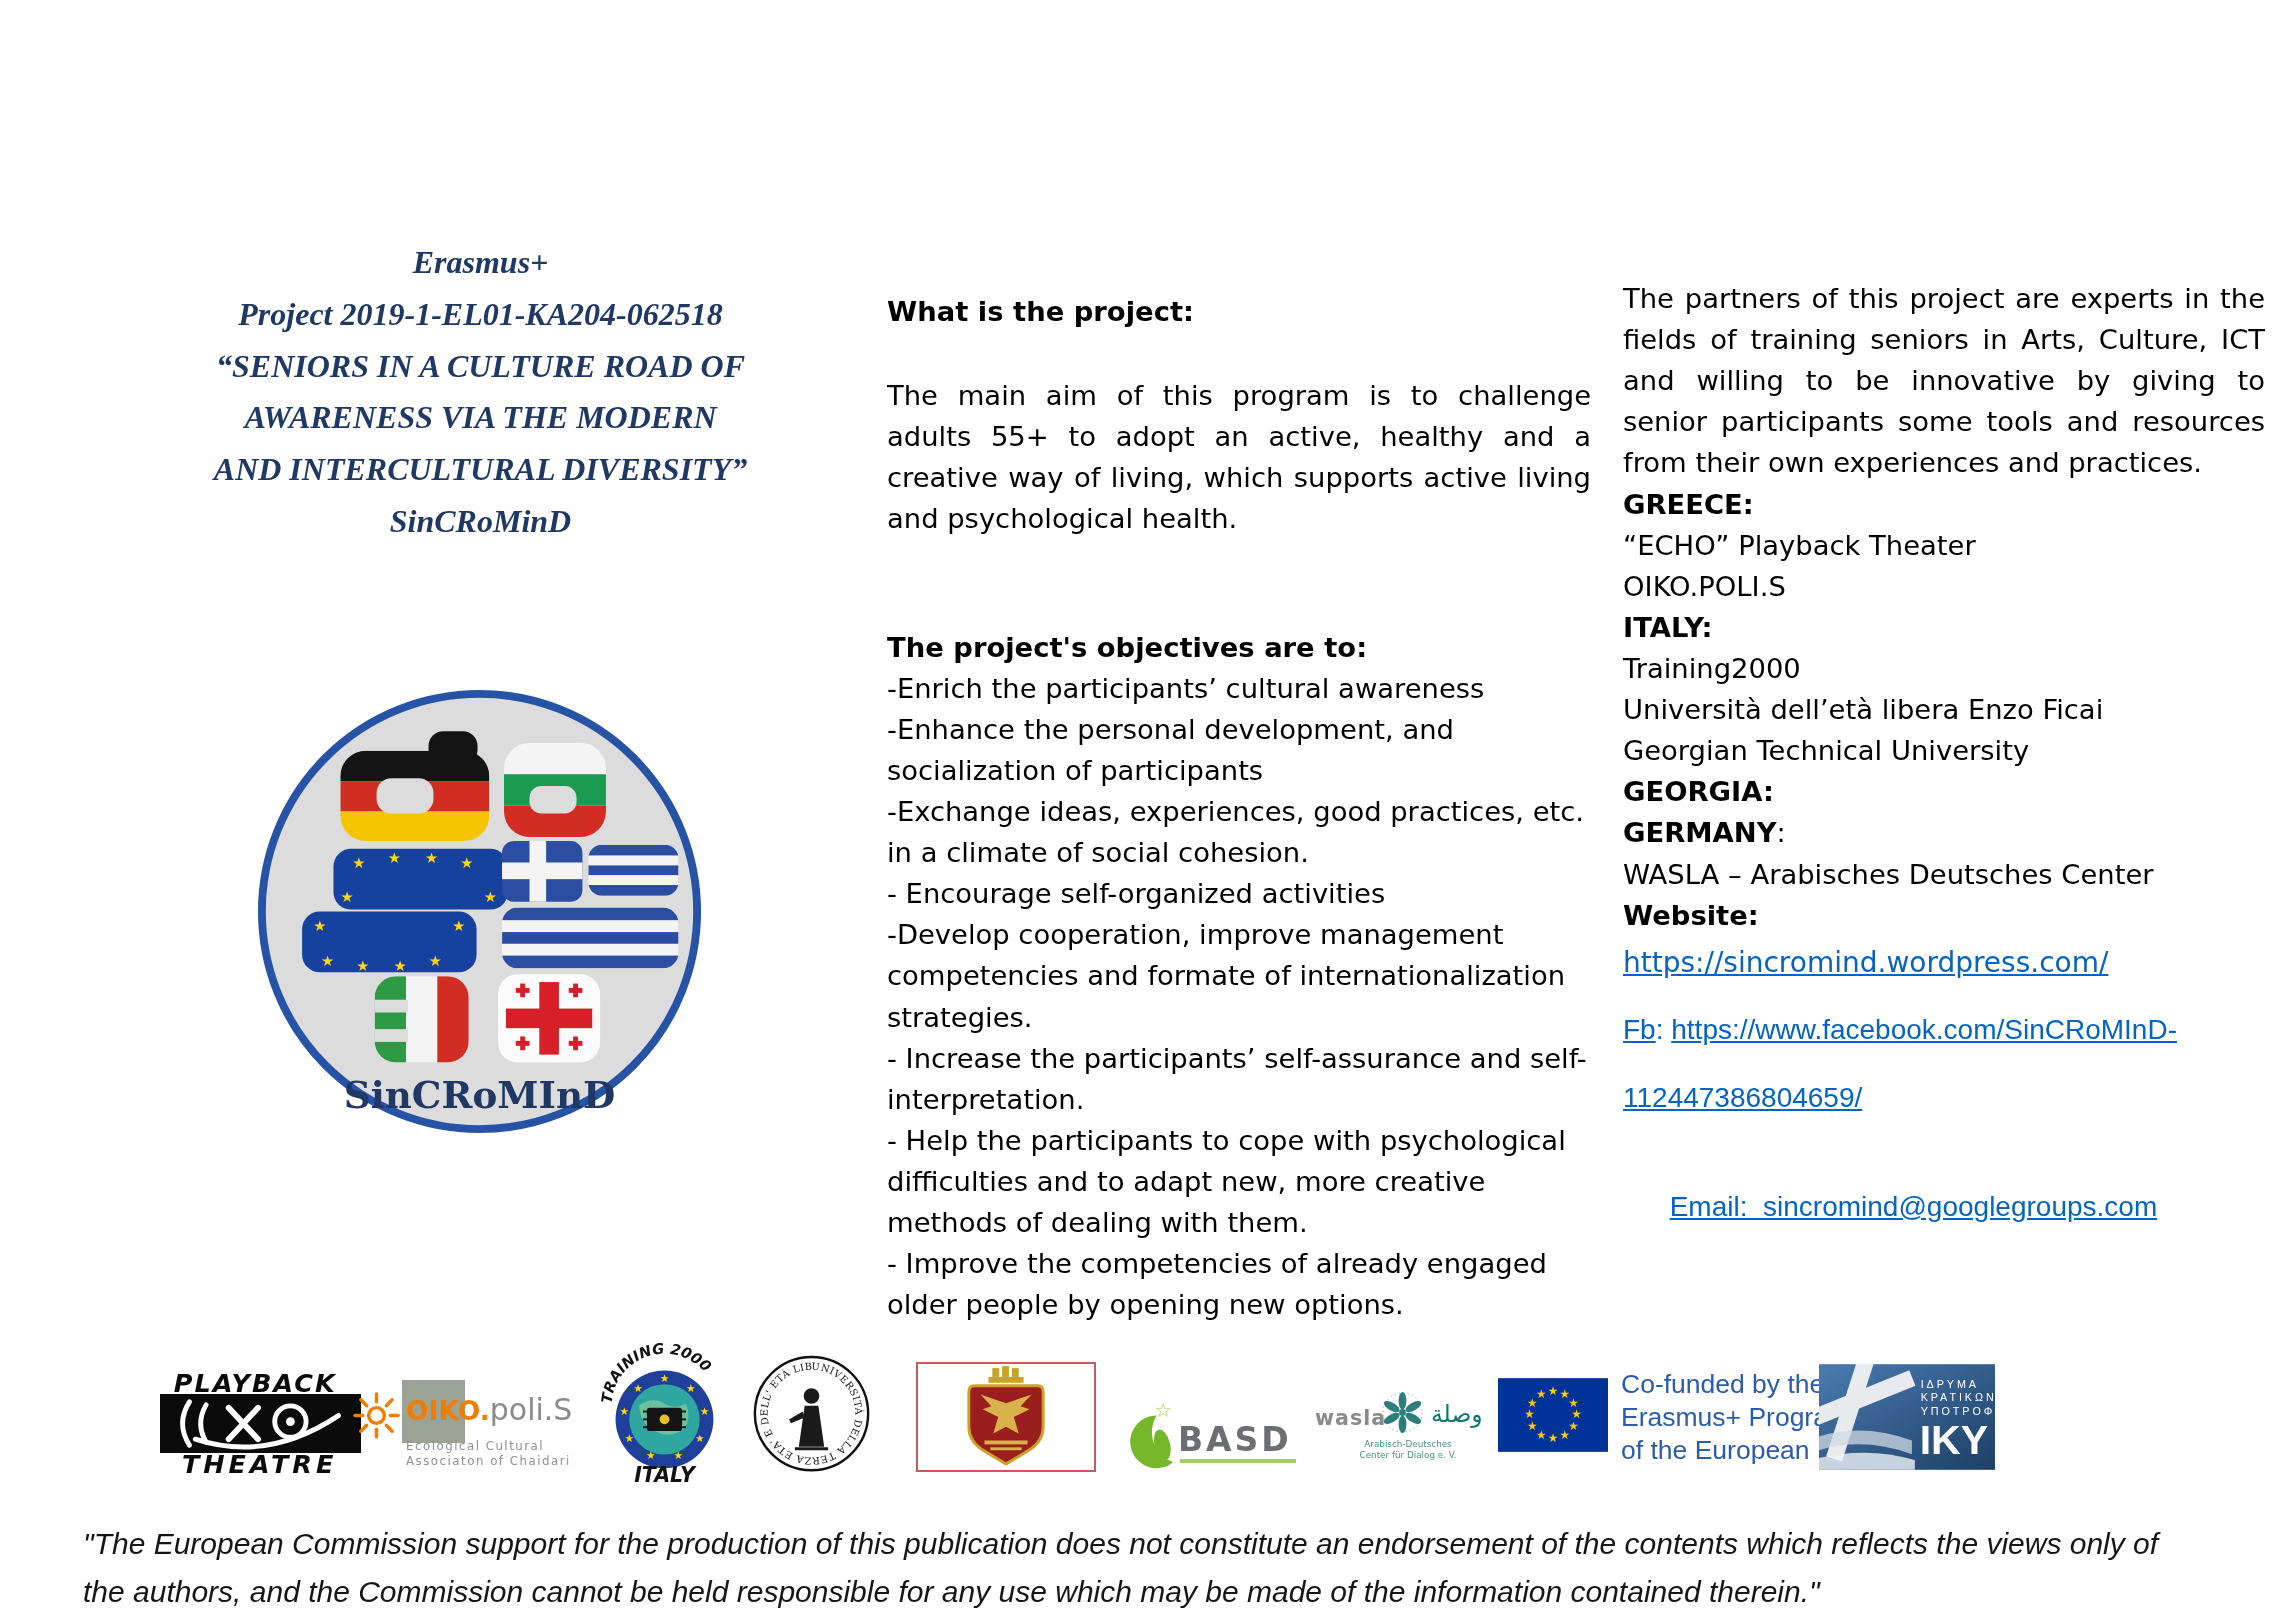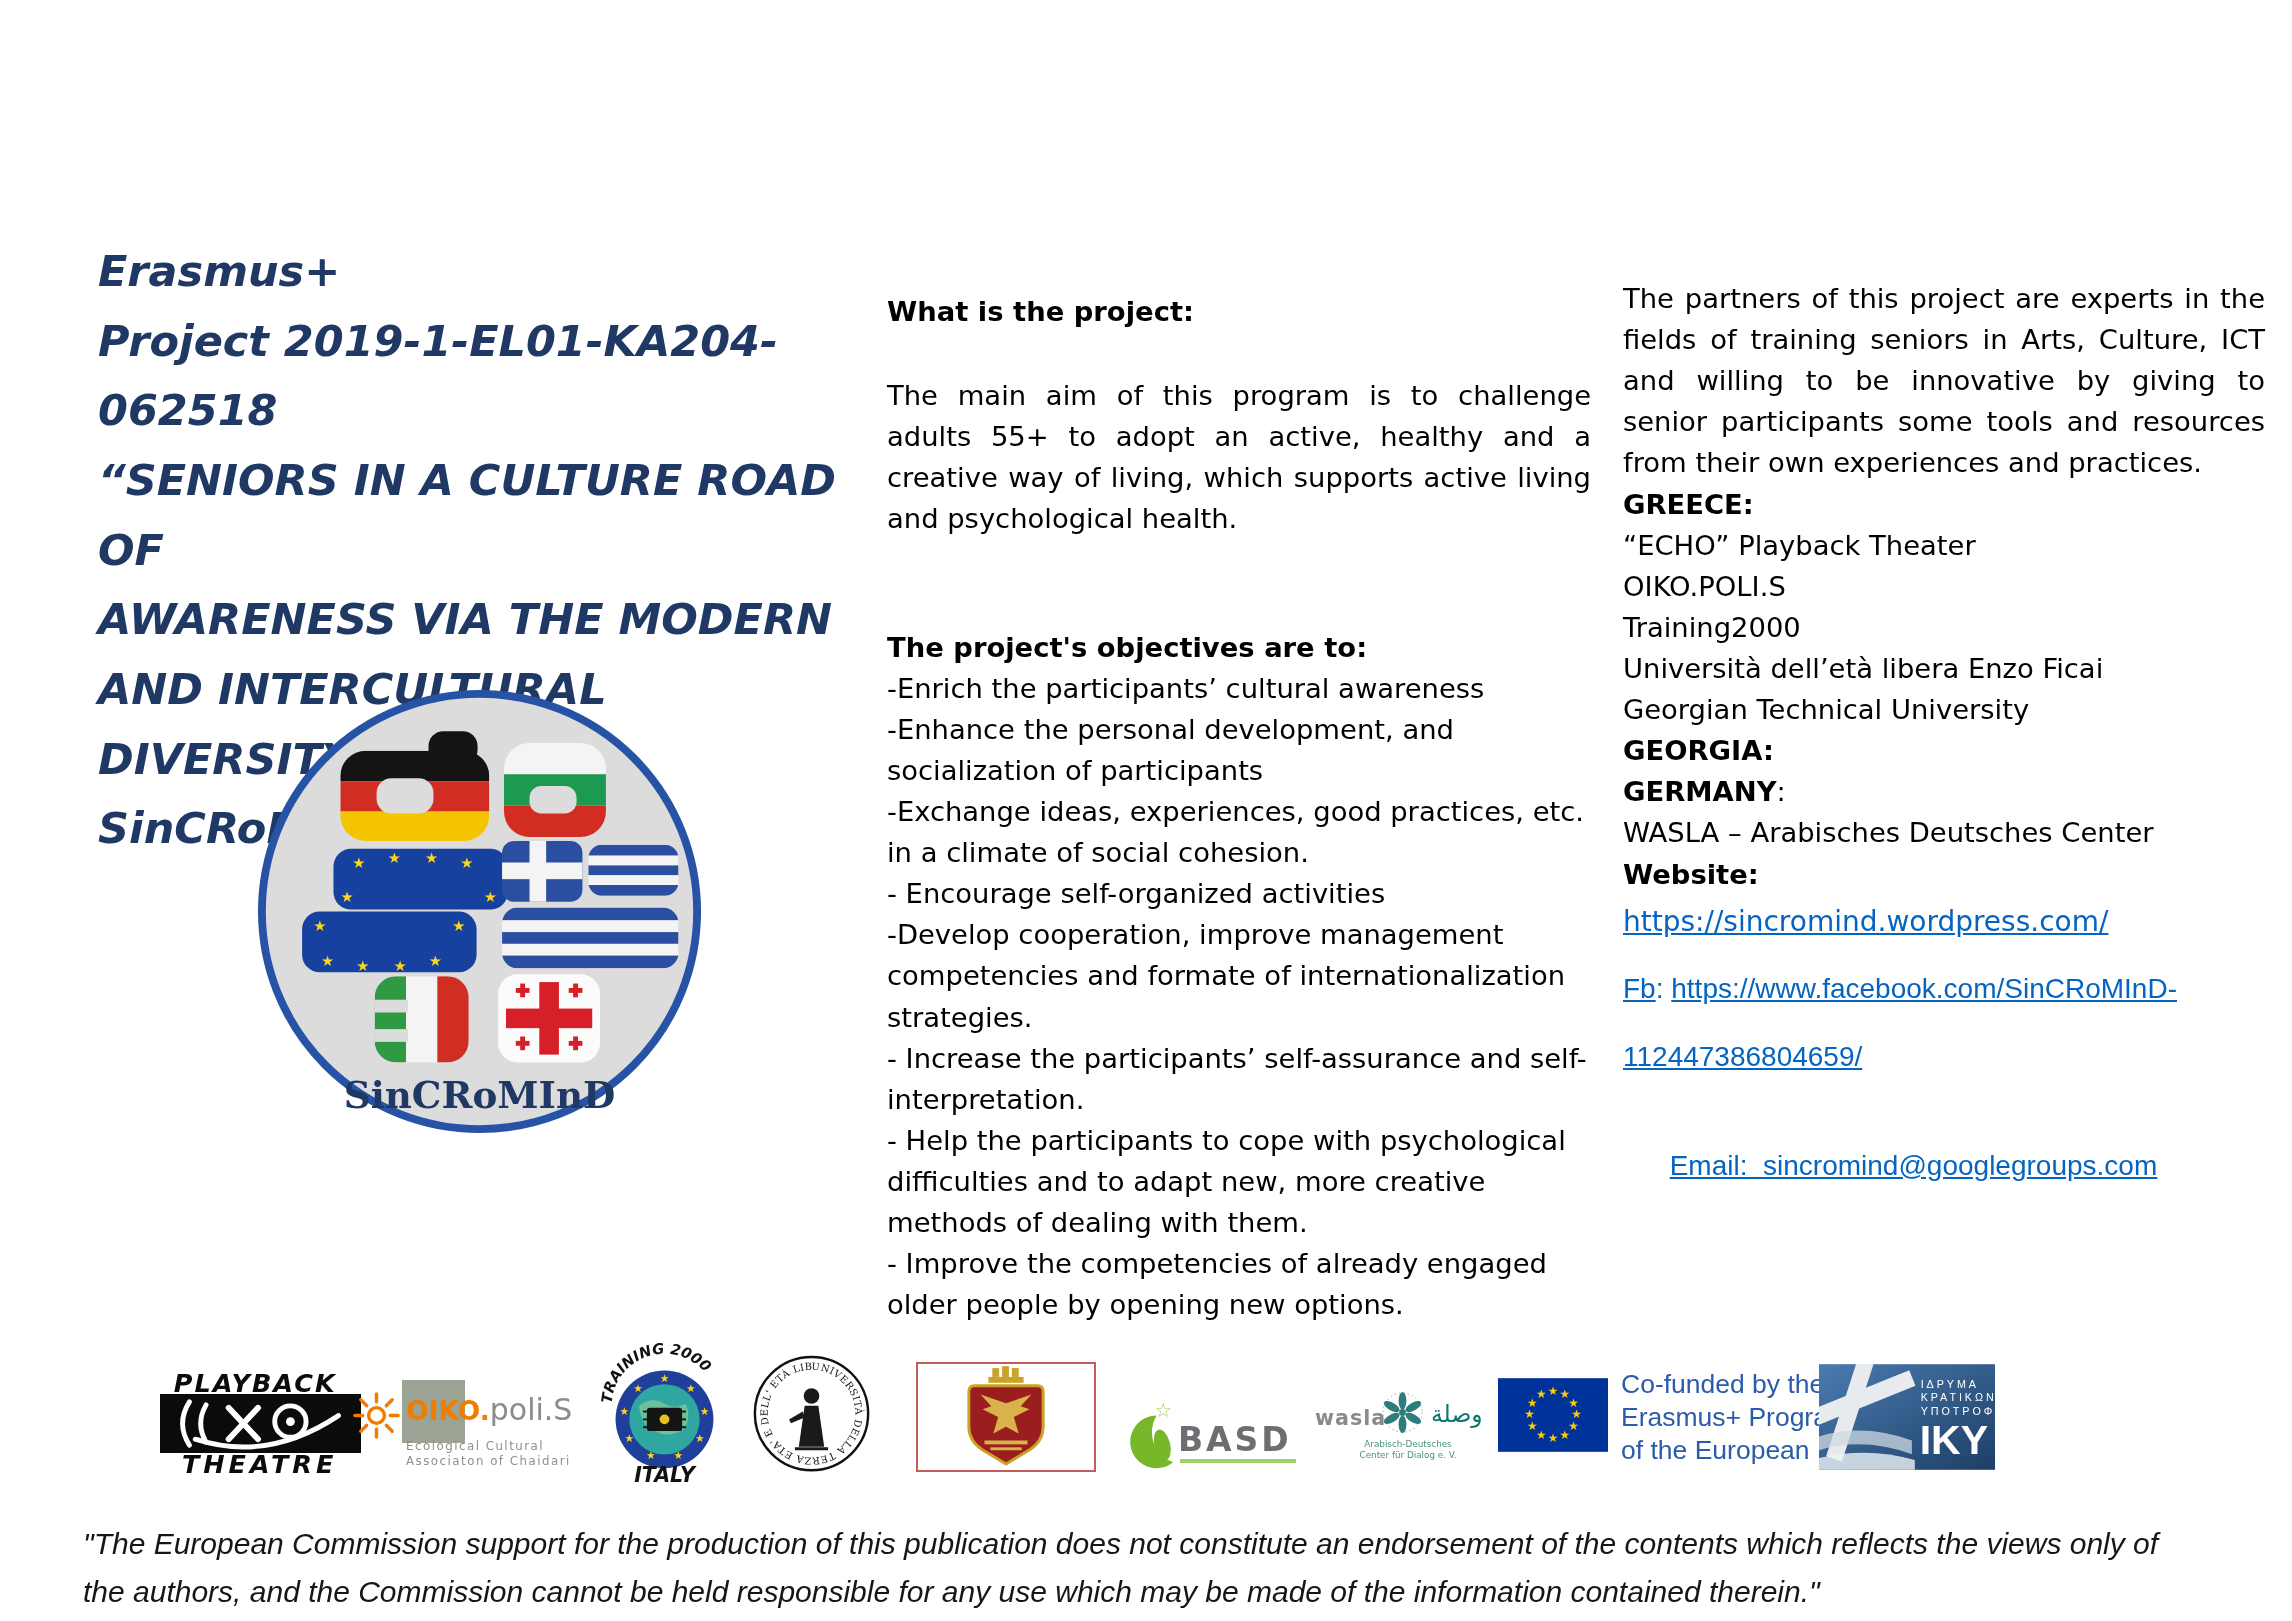--- a/index.html
+++ b/index.html
@@ -1,21 +1,21 @@
 <!DOCTYPE html>
 <html><head>
 <meta charset="utf-8">
 <style>
   html,body{margin:0;padding:0;background:#ffffff;}
   .page{position:relative;width:2293px;height:1621px;background:#fff;
         font-family:"DejaVu Sans",sans-serif;color:#000;overflow:hidden;}
 
   
-  .title-block{position:absolute;left:98px;top:237px;width:765px;
-               color:#1f3864;font-weight:700;font-style:italic;font-size:43px;line-height:1.62;}
+  .title-block{position:absolute;left:98px;top:237px;width:765px;text-align:center;
+               color:#1f3864;font-weight:700;font-style:italic;font-size:32px;line-height:1.62;font-family:Liberation Serif, serif;}
 
   
   .logo-circle{position:absolute;left:257px;top:684px;}
 
   
   .mid-col{position:absolute;left:887px;top:247px;width:704px;font-size:27.4px;line-height:1.5;}
   .bold{font-weight:700;margin-top:44px;}
   .sp{height:43px;}
   .justify{text-align:justify;}
 
@@ -193,20 +193,21 @@
     <div>- Increase the participants’ self-assurance and self-interpretation.</div>
     <div>- Help the participants to cope with psychological difficulties and to adapt new, more creative methods of dealing with them.</div>
     <div>- Improve the competencies of already engaged older people by opening new options.</div>
   </section>
 
   <section class="right-col">
     <div class="justify">The partners of this project are experts in the fields of training seniors in Arts, Culture, ICT and willing to be innovative  by giving to senior participants some tools and resources from their own experiences and practices.</div>
     <div><span class="bold">GREECE:</span><span></span></div>
     <div><span class="bold"></span><span>“ECHO” Playback Theater</span></div>
     <div><span class="bold"></span><span>OIKO.POLI.S</span></div>
+    <div><span class="bold">ITALY:</span><span></span></div>
     <div><span class="bold"></span><span>Training2000</span></div>
     <div><span class="bold"></span><span>Università dell’età libera Enzo Ficai</span></div>
     <div><span class="bold"></span><span>Georgian Technical University</span></div>
     <div><span class="bold">GEORGIA:</span><span></span></div>
     <div><span class="bold">GERMANY</span><span>:</span></div>
     <div><span class="bold"></span><span>WASLA – Arabisches Deutsches Center</span></div>
     <div><span class="bold">Website:</span><span></span></div>
     <a class="plink weblink" href="#">https://sincromind.wordpress.com/</a>
     <div class="fbline">
       <a class="plink" href="#">Fb</a><span class="fbcolon">: </span><a class="plink" href="#">https://www.facebook.com/SinCRoMInD-</a>

